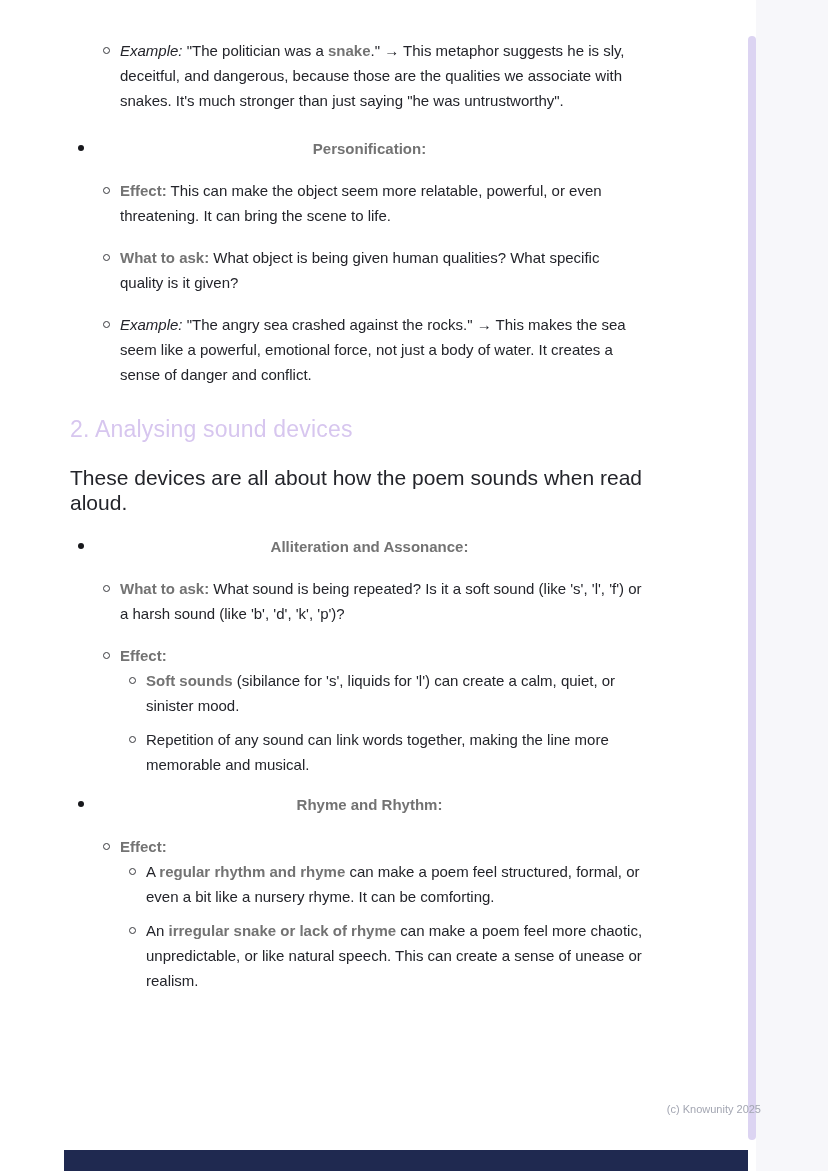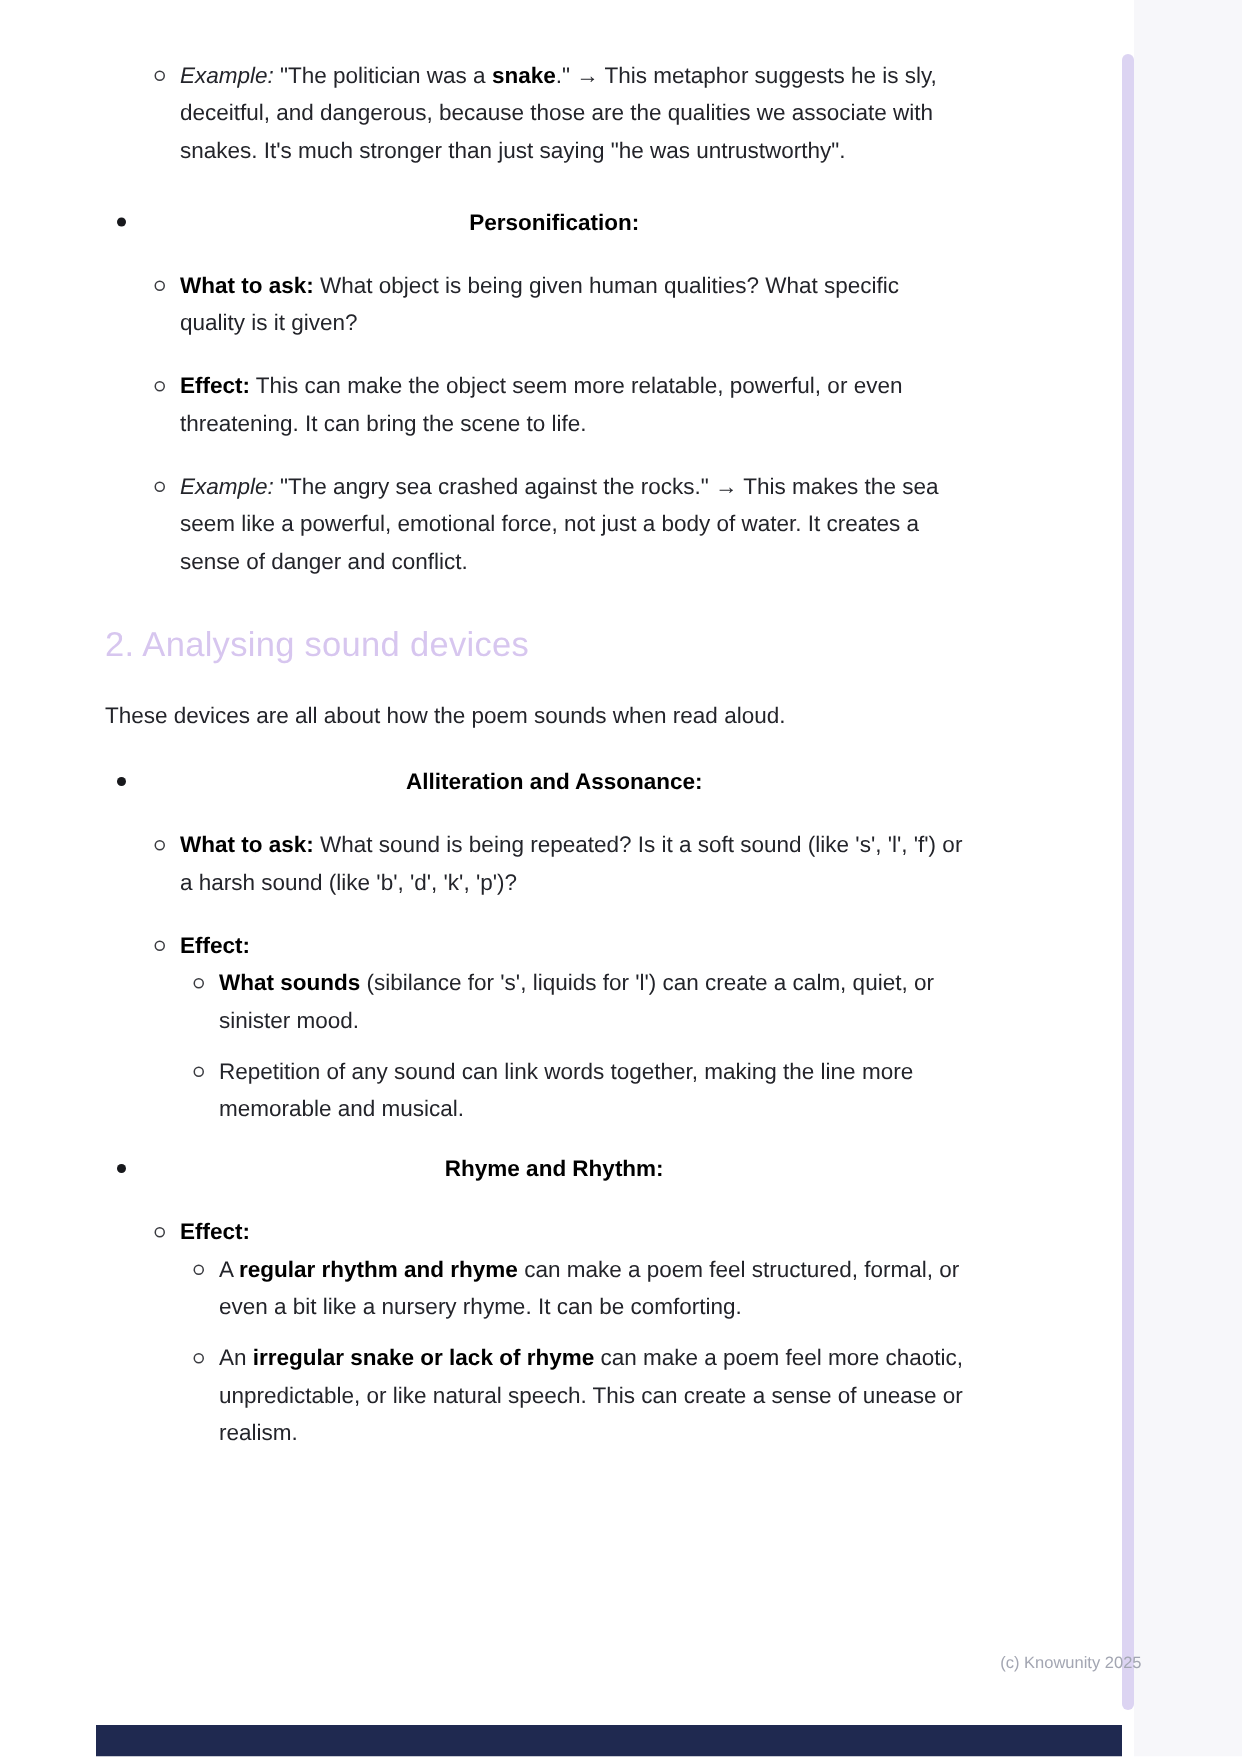--- a/index.html
+++ b/index.html
@@ -45,46 +45,46 @@
   .marker { position:absolute; top:9px; border-radius:50%; display:block; }
   .level-1 > .marker { left:8px;  width:6px; height:6px; background:#17181c; }
   .level-2 > .marker { left:33px; width:7px; height:7px; border:1.4px solid #3a3b40; }
   .level-3 > .marker { left:59px; width:7px; height:7px; border:1.4px solid #3a3b40; }
   .section-heading {
     font-size:23px; line-height:31px; font-weight:400;
     color:var(--heading,#d7c6ef);
     margin:10px 0 20px 0;
     letter-spacing:.2px;
   }
-  .paragraph { font-size:15px; line-height:25px; margin-bottom:13px; }
-  .li strong, .paragraph strong { font-weight:700; color:#000000; }
+  .paragraph { font-size:21px; line-height:25px; margin-bottom:13px; }
+  .li strong, .paragraph strong { font-weight:700; color:#737373; }
   .li em { font-style:italic; }
   .footer-credit {
     position:absolute; top:1102px; right:67px;
     font-size:11px; line-height:14px;
     color:#a3a6b2;
   }
 </style>
 </head>
 <body>
 
 <div class="right-gutter"></div>
 <div class="scrollbar-thumb"></div>
 <div class="content">
     <div class="li level-2"><span class="marker"></span><span class="li-text"><em>Example:</em><span> "The politician was a </span><strong>snake</strong><span>." → This metaphor suggests he is sly, deceitful, and dangerous, because those are the qualities we associate with snakes. It's much stronger than just saying "he was untrustworthy".</span></span></div>
     <div class="li level-1"><span class="marker"></span><span class="li-text"><strong>Personification:</strong></span></div>
+    <div class="li level-2"><span class="marker"></span><span class="li-text"><strong>Effect:</strong><span> This can make the object seem more relatable, powerful, or even threatening. It can bring the scene to life.</span></span></div>
     <div class="li level-2"><span class="marker"></span><span class="li-text"><strong>What to ask:</strong><span> What object is being given human qualities? What specific quality is it given?</span></span></div>
-    <div class="li level-2"><span class="marker"></span><span class="li-text"><strong>Effect:</strong><span> This can make the object seem more relatable, powerful, or even threatening. It can bring the scene to life.</span></span></div>
     <div class="li level-2"><span class="marker"></span><span class="li-text"><em>Example:</em><span> "The angry sea crashed against the rocks." → This makes the sea seem like a powerful, emotional force, not just a body of water. It creates a sense of danger and conflict.</span></span></div>
     <h2 class="section-heading"><span>2. Analysing sound devices</span></h2>
     <p class="paragraph"><span>These devices are all about how the poem sounds when read aloud.</span></p>
     <div class="li level-1"><span class="marker"></span><span class="li-text"><strong>Alliteration and Assonance:</strong></span></div>
     <div class="li level-2"><span class="marker"></span><span class="li-text"><strong>What to ask:</strong><span> What sound is being repeated? Is it a soft sound (like 's', 'l', 'f') or a harsh sound (like 'b', 'd', 'k', 'p')?</span></span></div>
     <div class="li level-2 tight"><span class="marker"></span><span class="li-text"><strong>Effect:</strong></span></div>
-    <div class="li level-3"><span class="marker"></span><span class="li-text"><strong>What sounds</strong><span> (sibilance for 's', liquids for 'l') can create a calm, quiet, or sinister mood.</span></span></div>
+    <div class="li level-3"><span class="marker"></span><span class="li-text"><strong>Soft sounds</strong><span> (sibilance for 's', liquids for 'l') can create a calm, quiet, or sinister mood.</span></span></div>
     <div class="li level-3"><span class="marker"></span><span class="li-text"><span>Repetition of any sound can link words together, making the line more memorable and musical.</span></span></div>
     <div class="li level-1"><span class="marker"></span><span class="li-text"><strong>Rhyme and Rhythm:</strong></span></div>
     <div class="li level-2 tight"><span class="marker"></span><span class="li-text"><strong>Effect:</strong></span></div>
     <div class="li level-3"><span class="marker"></span><span class="li-text"><span>A </span><strong>regular rhythm and rhyme</strong><span> can make a poem feel structured, formal, or even a bit like a nursery rhyme. It can be comforting.</span></span></div>
     <div class="li level-3"><span class="marker"></span><span class="li-text"><span>An </span><strong>irregular snake or lack of rhyme</strong><span> can make a poem feel more chaotic, unpredictable, or like natural speech. This can create a sense of unease or realism.</span></span></div>
   </div>
 <div class="footer-credit">(c) Knowunity 2025</div>
 <div class="next-page-bar"></div>
 
 </body></html>

